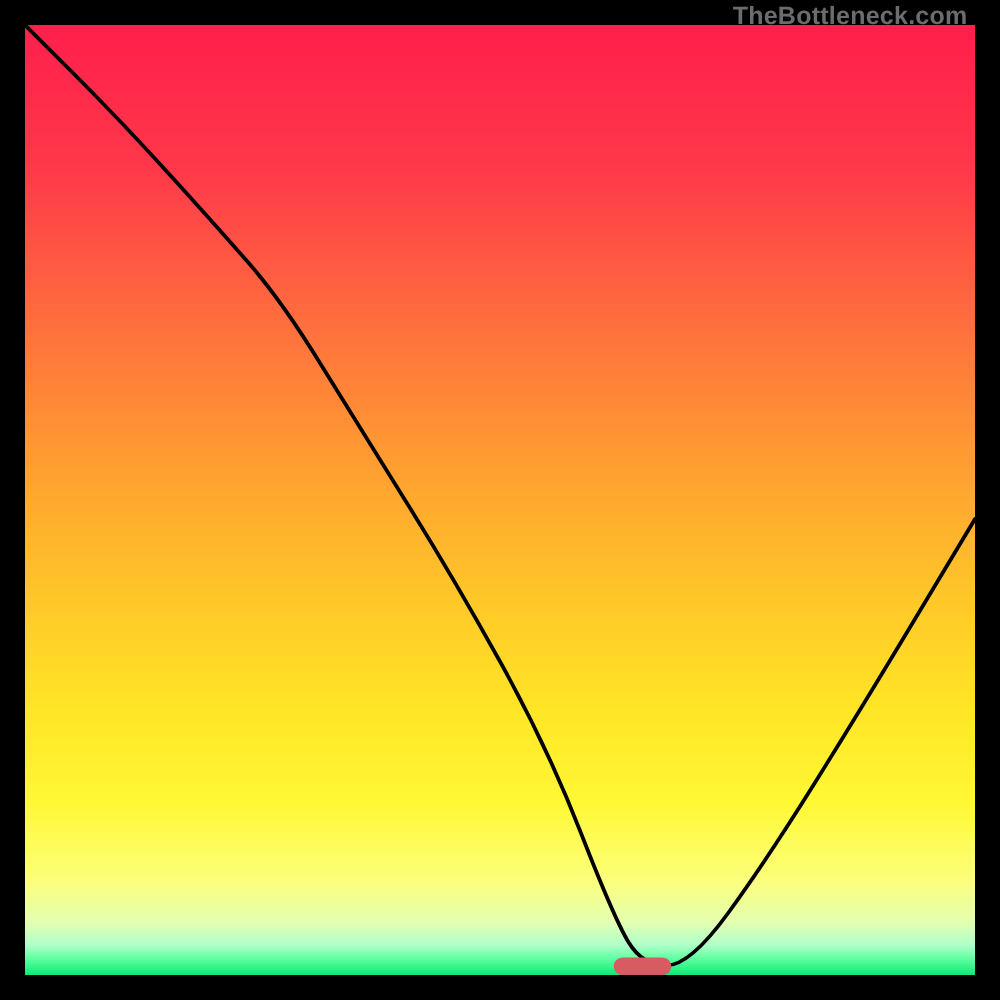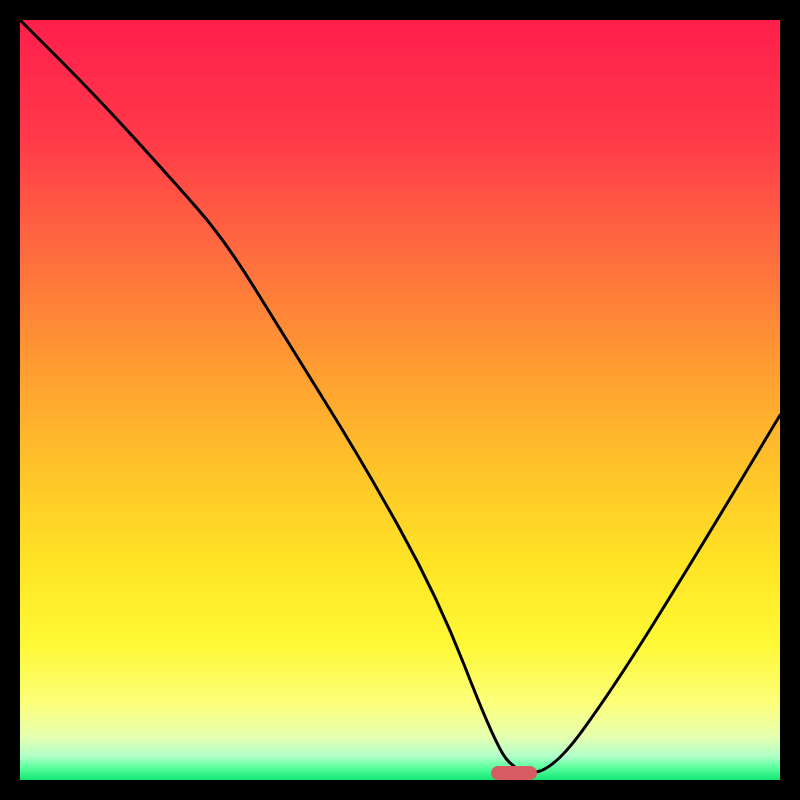--- a/index.html
+++ b/index.html
@@ -429,13 +429,14 @@
       <div class="grad" style="top: 752px; height: 3px; background: rgb(59, 244, 140);"></div>
       <div class="grad" style="top: 754px; height: 3px; background: rgb(47, 240, 133);"></div>
       <div class="grad" style="top: 756px; height: 3px; background: rgb(36, 236, 127);"></div>
       <div class="grad" style="top: 758px; height: 3px; background: rgb(24, 232, 120);"></div>
 
     <svg class="curve" viewBox="0 0 760 760" preserveAspectRatio="none">
       <path id="curvePath" d="M 0 0 Q 0 0 38 38 Q 76 76 114 117.80000000000001 Q 152 159.60000000000002 178.60000000000002 190 Q 205.20000000000002 220.39999999999998 235.60000000000002 269.8 Q 266 319.20000000000005 304 380 Q 342 440.8 380 509.20000000000005 Q 418.00000000000006 577.6 444.6 646 Q 471.2 714.4 482.6 733.4 Q 494 752.4 513 752.4 Q 532 752.4 562.4000000000001 710.5999999999999 Q 592.8000000000001 668.8 630.8 608 Q 668.8 547.2 714.4 471.20000000000005 T 760 395.2" fill="none" stroke="#000" stroke-width="3" stroke-linejoin="round" stroke-linecap="round"></path>
     </svg>
     <div class="marker" id="marker" style="left: 471.2px; width: 45.6px; height: 14px; bottom: 0px;"></div>
   </div>
+  <div class="watermark">TheBottleneck.com</div>
 </div>
 
 </body></html>

